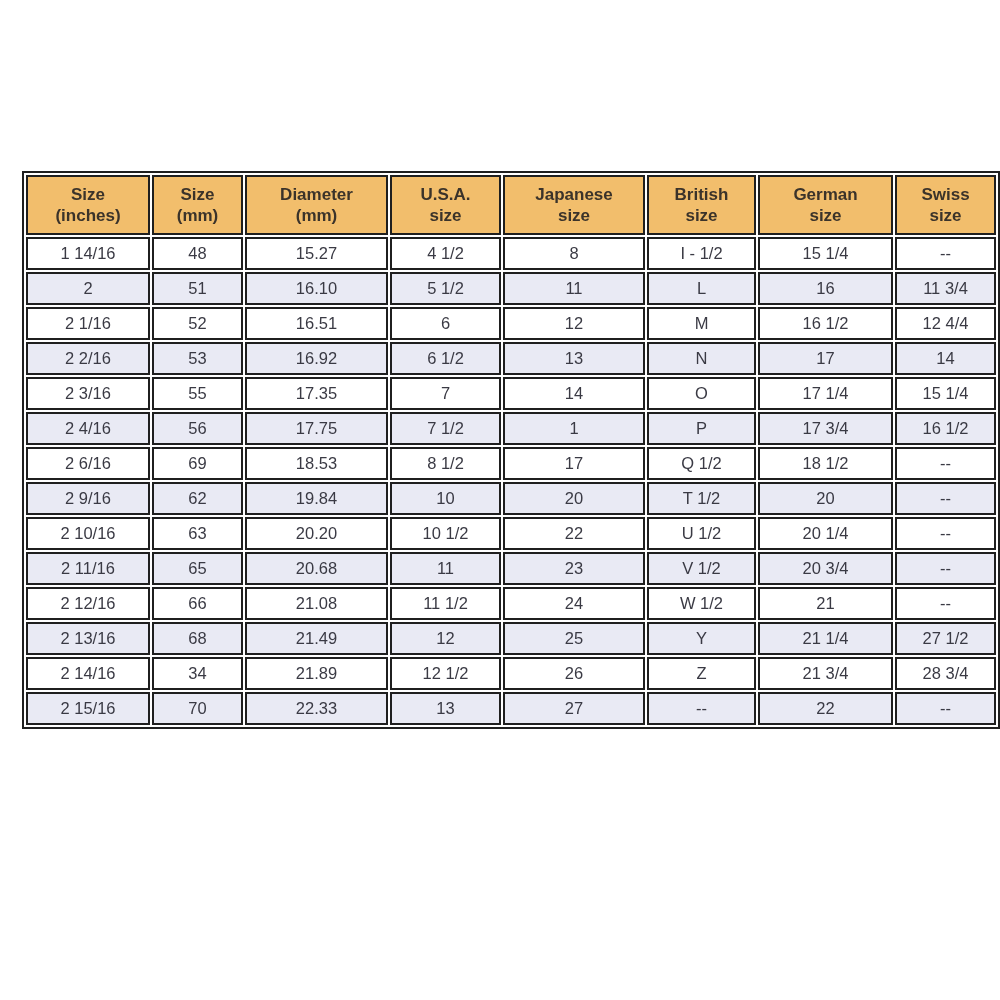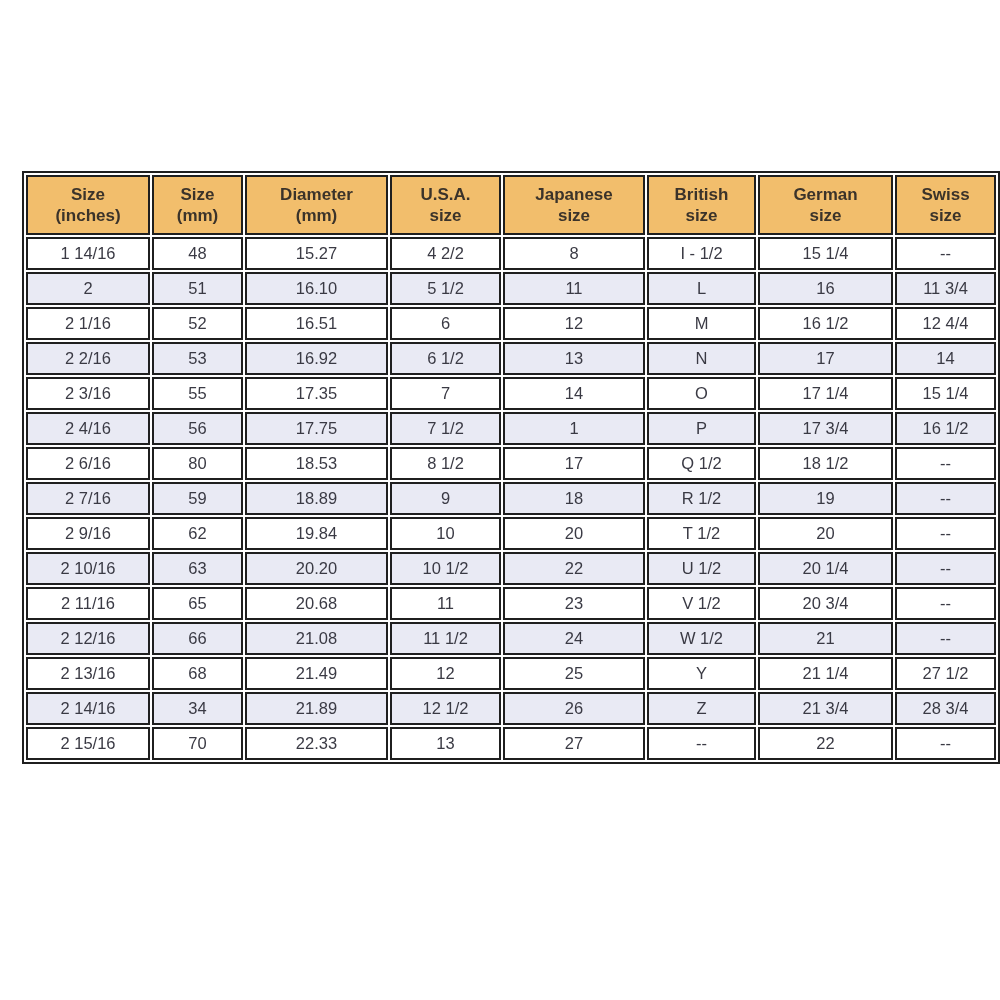--- a/index.html
+++ b/index.html
@@ -84,21 +84,21 @@
             <th><span>British</span><br><span>size</span></th>
             <th><span>German</span><br><span>size</span></th>
             <th><span>Swiss</span><br><span>size</span></th>
           </tr>
       </thead>
       <tbody>
           <tr>
             <td>1 14/16</td>
             <td>48</td>
             <td>15.27</td>
-            <td>4 2/2</td>
+            <td>4 1/2</td>
             <td>8</td>
             <td>I - 1/2</td>
             <td>15 1/4</td>
             <td>--</td>
           </tr>
           <tr>
             <td>2</td>
             <td>51</td>
             <td>16.10</td>
             <td>5 1/2</td>
@@ -142,36 +142,26 @@
             <td>56</td>
             <td>17.75</td>
             <td>7 1/2</td>
             <td>1</td>
             <td>P</td>
             <td>17 3/4</td>
             <td>16 1/2</td>
           </tr>
           <tr>
             <td>2 6/16</td>
-            <td>80</td>
+            <td>69</td>
             <td>18.53</td>
             <td>8 1/2</td>
             <td>17</td>
             <td>Q 1/2</td>
             <td>18 1/2</td>
-            <td>--</td>
-          </tr>
-          <tr>
-            <td>2 7/16</td>
-            <td>59</td>
-            <td>18.89</td>
-            <td>9</td>
-            <td>18</td>
-            <td>R 1/2</td>
-            <td>19</td>
             <td>--</td>
           </tr>
           <tr>
             <td>2 9/16</td>
             <td>62</td>
             <td>19.84</td>
             <td>10</td>
             <td>20</td>
             <td>T 1/2</td>
             <td>20</td>

